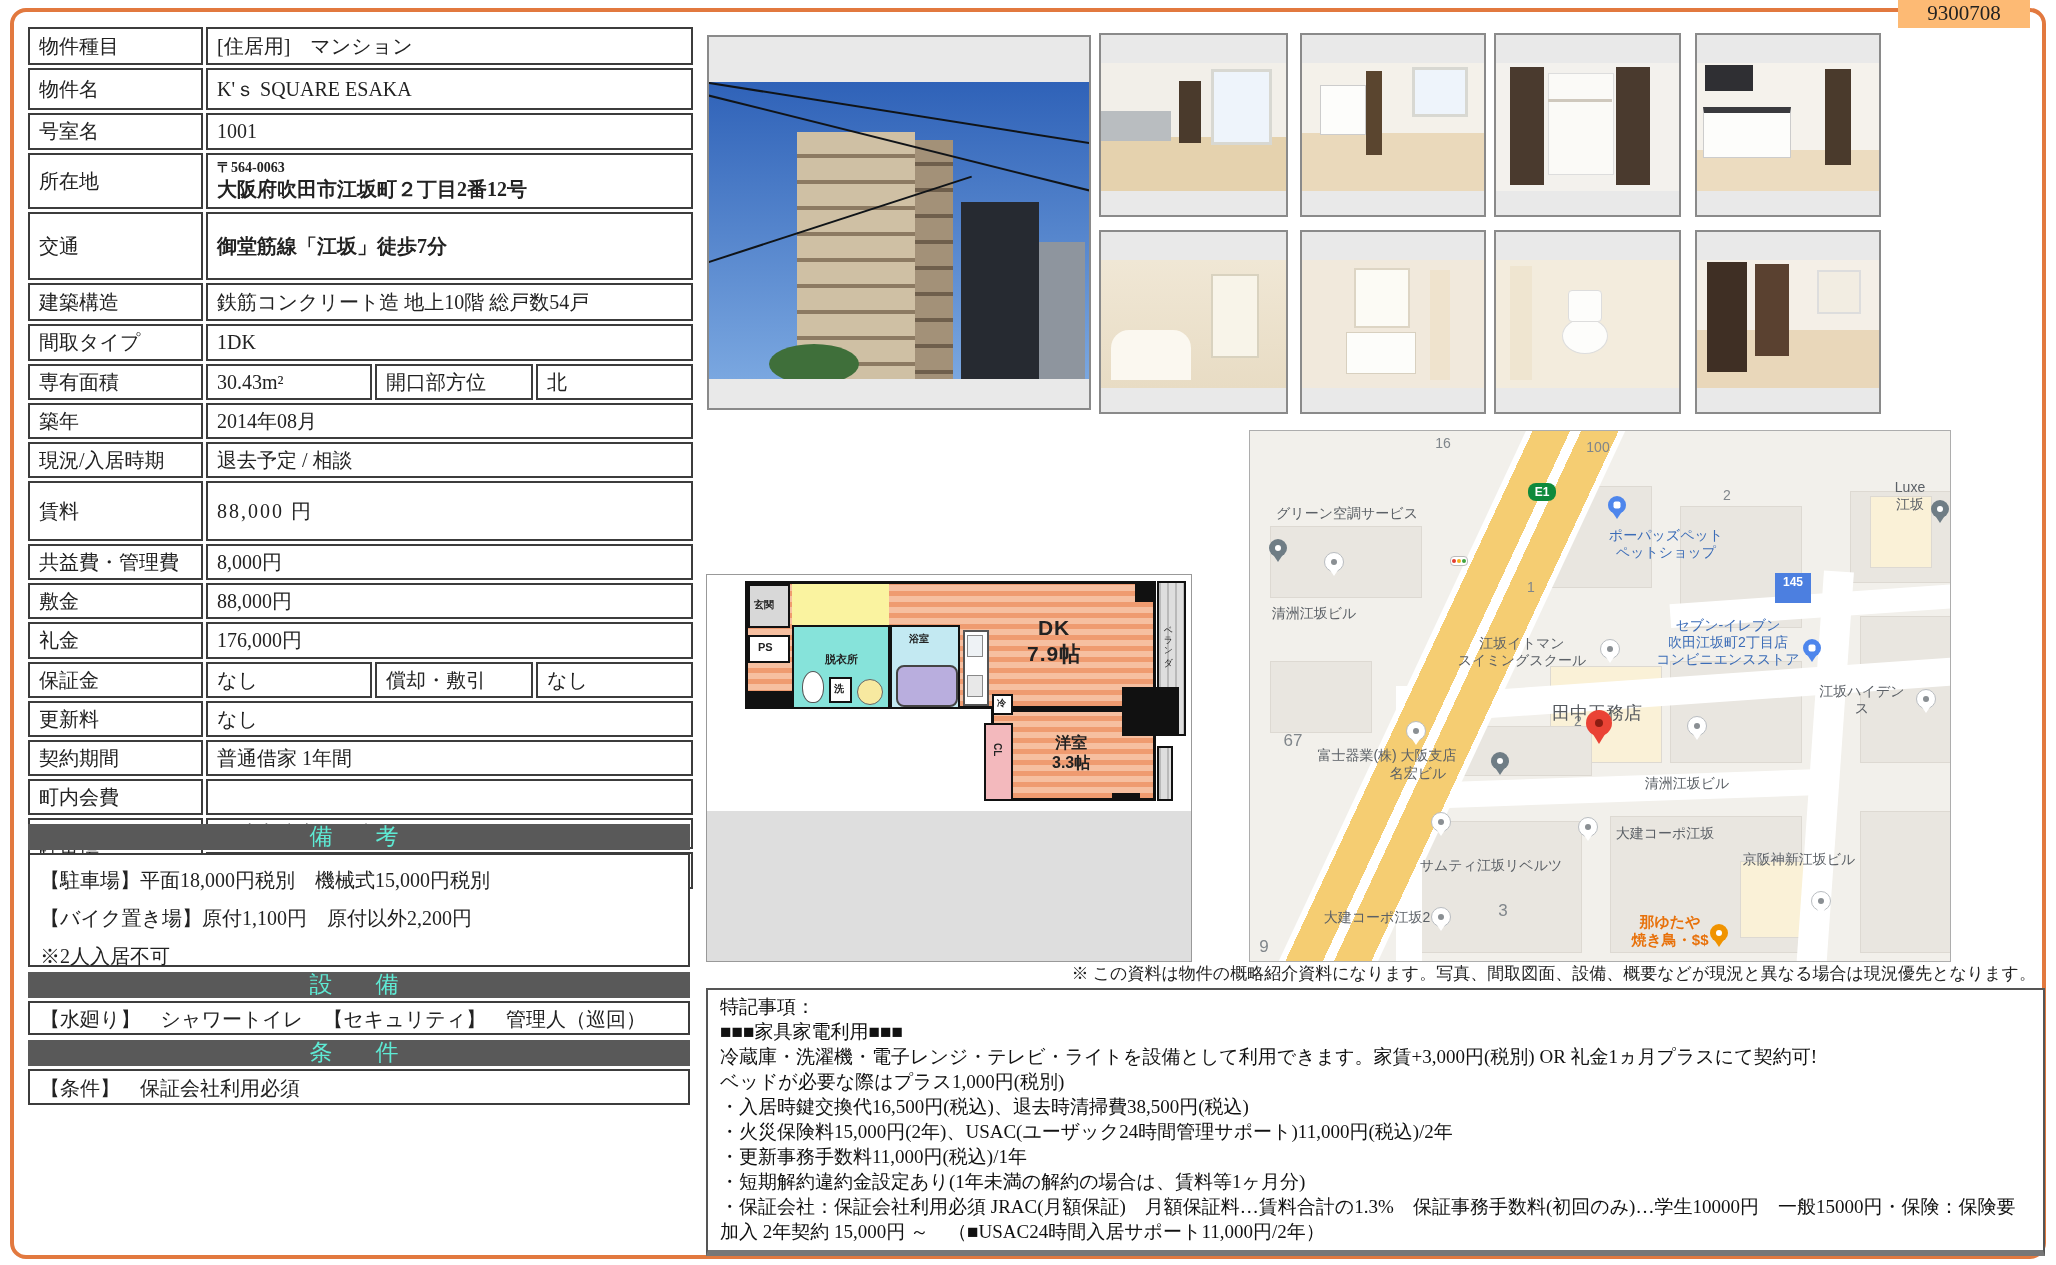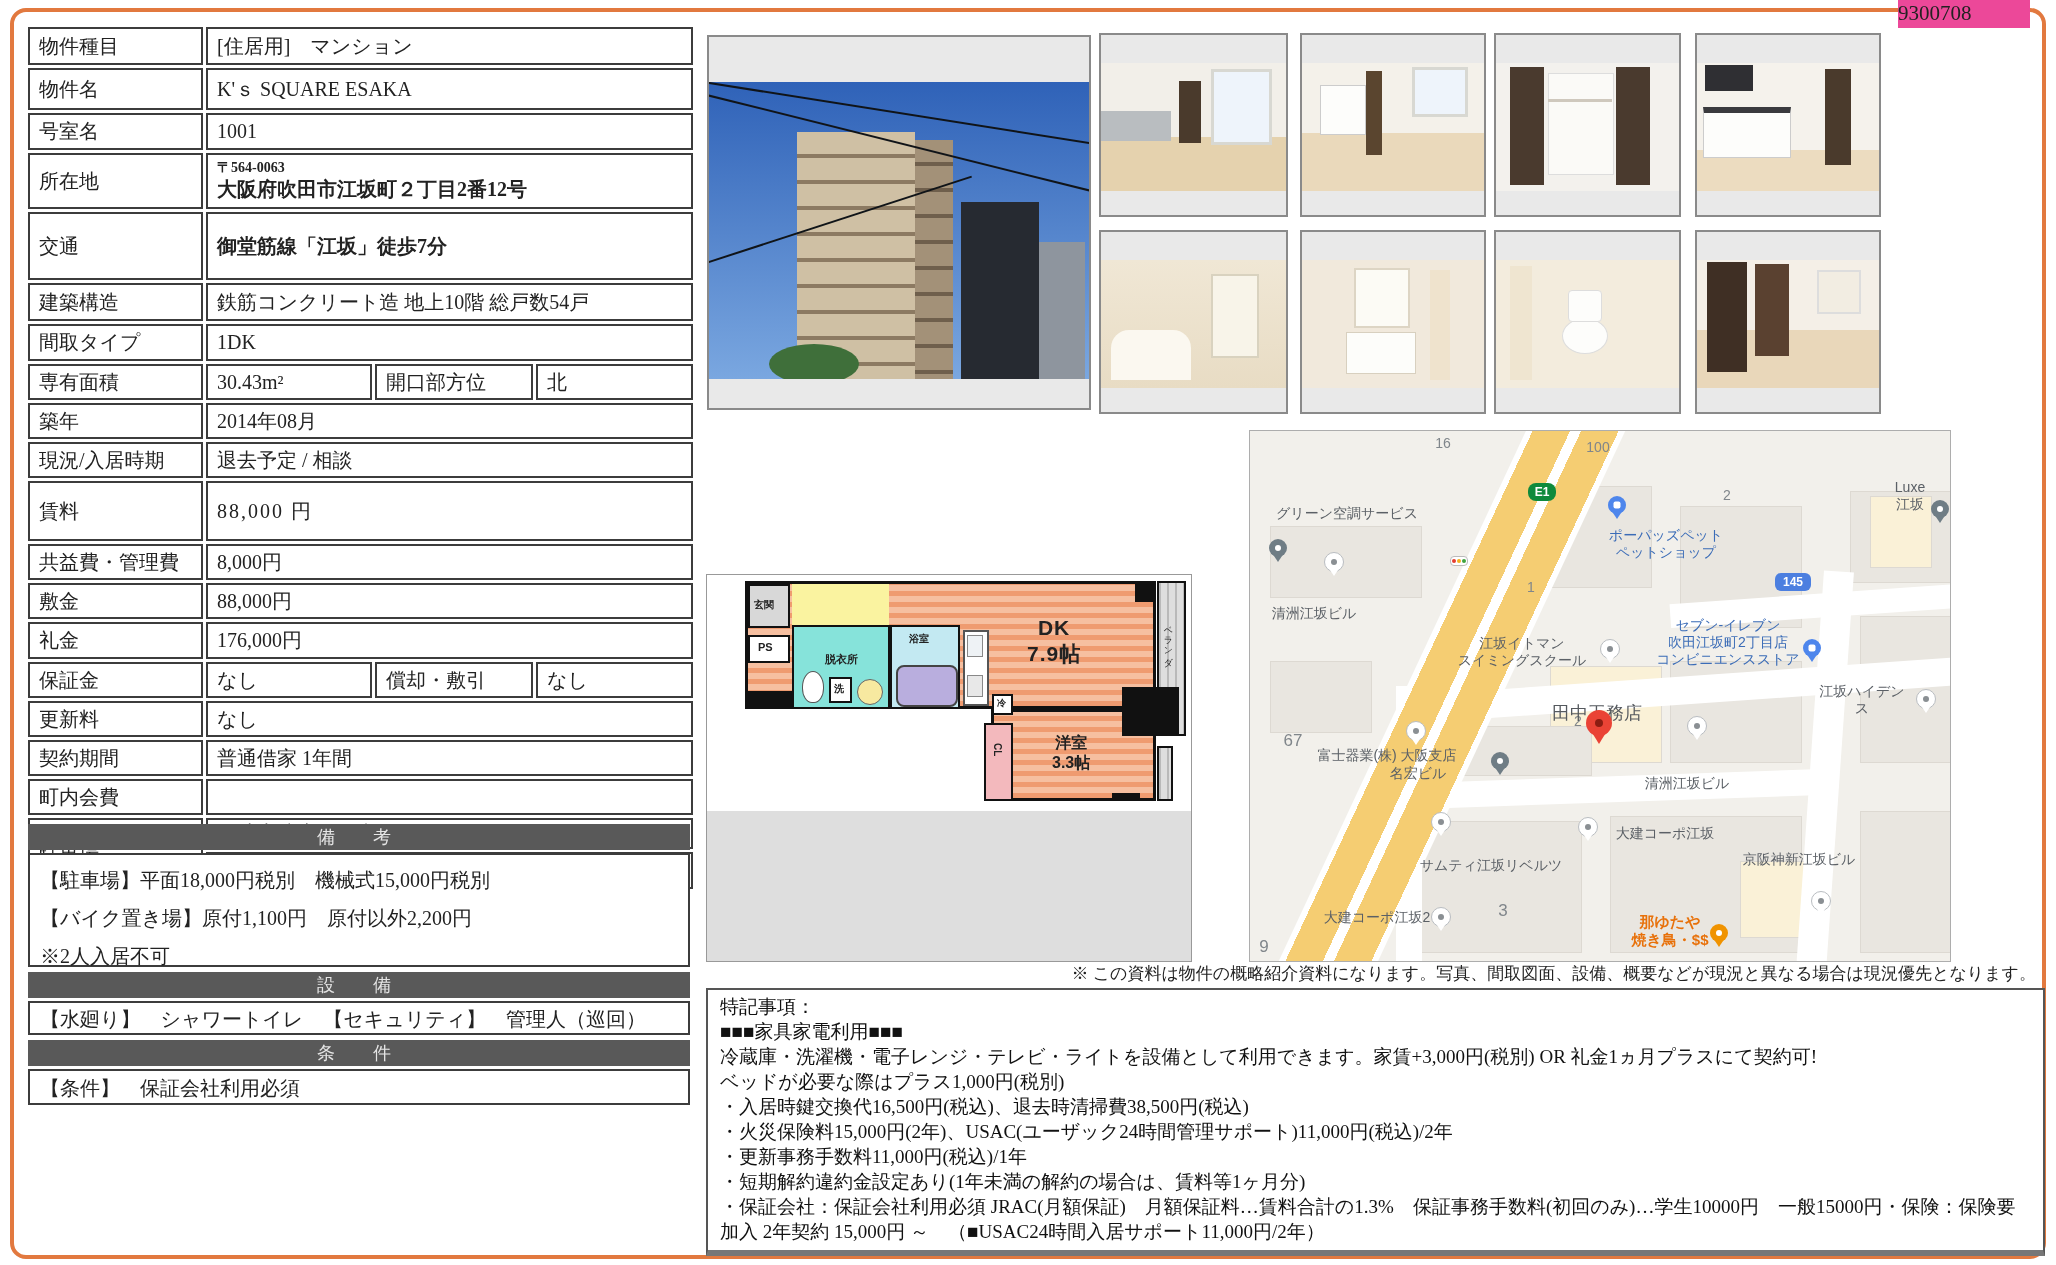--- a/index.html
+++ b/index.html
@@ -1,30 +1,30 @@
 <!DOCTYPE html>
 <html><head>
 <meta charset="utf-8">
 <style>
   html,body{margin:0;padding:0;background:#fff;}
   #page{position:relative;width:2056px;height:1265px;background:#fff;overflow:hidden;
         font-family:"Liberation Serif","DejaVu Serif",serif;color:#222;}
   
   .frame{position:absolute;left:10px;top:8px;right:10px;bottom:6px;border:4px solid #E2793F;border-radius:16px;pointer-events:none;}
-  .docnum{position:absolute;left:1898px;top:0px;width:132px;height:28px;background:#ec4899;
-          font-size:21px;text-align:left;line-height:26px;color:#222;z-index:5;}
+  .docnum{position:absolute;left:1898px;top:0px;width:132px;height:28px;background:#fdba74;
+          font-size:21px;text-align:center;line-height:26px;color:#222;z-index:5;}
   
   table.ptable{position:absolute;left:25px;top:24px;border-collapse:separate;border-spacing:3px;width:668px;table-layout:fixed;}
   table.ptable td{border:2px solid #3c3c3c;background:#fff;vertical-align:middle;padding:0 0 0 9px;font-size:20px;overflow:hidden;}
   td.lab{font-size:21px;}
   td.vtop{vertical-align:top;padding-top:3px;font-weight:bold;}
   .zip{font-size:14px;line-height:16px;}
   .bigrent{font-size:38px;font-weight:500;letter-spacing:2px;}
-  .barsec{position:absolute;left:28px;width:662px;height:26px;background:#595959;color:#e5e5e5;
-          text-align:center;font-size:18px;line-height:26px;letter-spacing:10px;}
+  .barsec{position:absolute;left:28px;width:662px;height:26px;background:#595959;color:#5eead4;
+          text-align:center;font-size:23px;line-height:26px;letter-spacing:10px;}
   .boxsec{position:absolute;left:28px;width:662px;background:#fff;border:2px solid #3c3c3c;
           font-size:20px;box-sizing:border-box;padding:6px 10px;}
   .boxsec .bl{line-height:38px;}
   
   .photo-frame{position:absolute;background:#e9e9e9;border:2px solid #8a8a8a;box-sizing:border-box;overflow:hidden;}
   .ph{position:absolute;left:0;right:0;overflow:hidden;}
   .abs{position:absolute;}
   
   #floorplan{position:absolute;left:706px;top:574px;width:484px;height:386px;background:#fff;border:1px solid #999;overflow:hidden;
              font-family:"Liberation Sans","DejaVu Sans",sans-serif;}
@@ -319,21 +319,21 @@
     <div class="road" style="left:420px;top:163px;width:290px;height:24px;transform:rotate(-4deg)"></div>
     <div class="road" style="left:560px;top:140px;width:30px;height:400px;transform:rotate(4deg)"></div>
     <div class="road" style="left:155px;top:345px;width:430px;height:26px;transform:rotate(-2deg)"></div>
 
     <div class="road" style="left:146px;top:255px;width:26px;height:280px"></div>
 
     <div style="position:absolute;left:157px;top:-115px;width:90px;height:760px;transform:rotate(25deg);
          background:linear-gradient(90deg,#ffffff 0 6px,#f5cd72 6px 40px,#ffffff 40px 50px,#f5cd72 50px 84px,#ffffff 84px 90px)"></div>
 
     <div class="badge" style="left:292px;top:52px;width:28px;height:18px;line-height:18px;background:#0f8a3c;border-radius:8px">E1</div>
-    <div class="badge" style="left:543px;top:142px;width:36px;height:18px;line-height:18px;background:#4c7fe0;border-radius:6px">145</div>
+    <div class="badge" style="left:543px;top:142px;width:36px;height:30px;line-height:18px;background:#4c7fe0;border-radius:0">145</div>
 
     <div class="tl" style="left:209px;top:130px">
         <i style="background:#e53e30"></i>
         <i style="background:#f2b01e"></i>
         <i style="background:#3fa33f"></i>
       </div>
 
     <div class="gpin red" style="left:349px;top:292px"></div>
     <div class="gpin solid" style="left:28px;top:117px"></div>
     <div class="gpin solid" style="left:690px;top:78px"></div>

